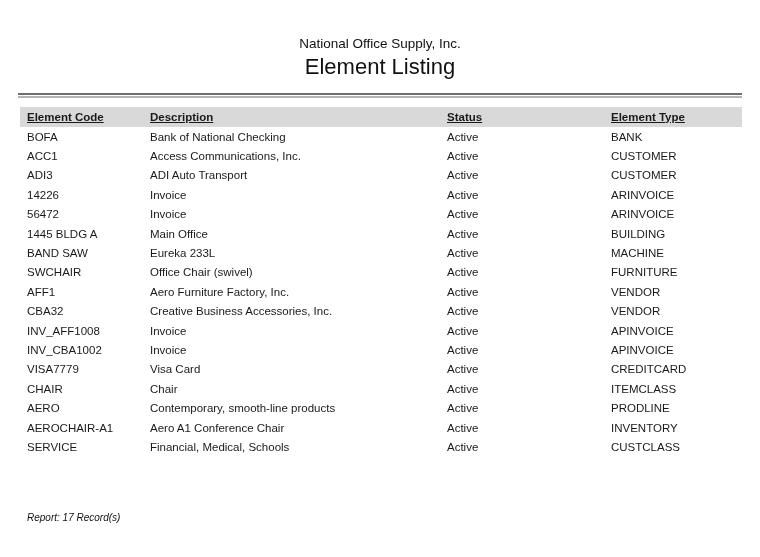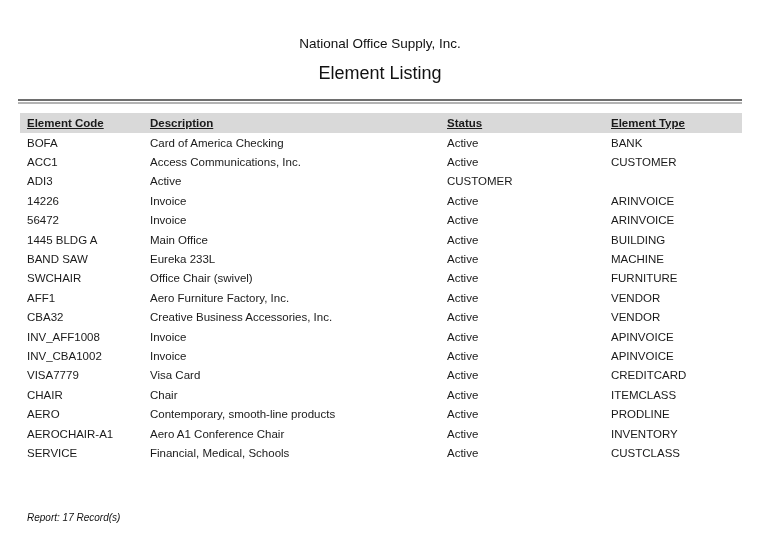--- a/index.html
+++ b/index.html
@@ -14,22 +14,21 @@
   .page { position: relative; width: 760px; height: 557px; }
 
   .report-header { text-align: center; }
   .company-name {
     padding-top: 36px;
     font-size: 13.5px;
     line-height: 16px;
     color: #111;
   }
   .report-title {
-    margin-top: 6px;
-    font-size: 18px;
+    font-size: 22px;
     line-height: 30px;
     font-weight: normal;
     color: #111;
   }
 
   .double-rule {
     margin: 11px 18px 0 18px;
     height: 5px;
     border-top: 2px solid #6e6e6e;
     border-bottom: 2px solid #b3b3b3;
@@ -86,34 +85,35 @@
       <div class="th">
         <span>Status</span>
       </div>
       <div class="th">
         <span>Element Type</span>
       </div>
     </div>
     <div id="table-body">
   <div class="tr body-row">
     <div class="td">BOFA</div>
-    <div class="td">Card of America Checking</div>
+    <div class="td">Bank of National Checking</div>
     <div class="td">Active</div>
     <div class="td">BANK</div>
   </div>
 
   <div class="tr body-row">
     <div class="td">ACC1</div>
     <div class="td">Access Communications, Inc.</div>
     <div class="td">Active</div>
     <div class="td">CUSTOMER</div>
   </div>
 
   <div class="tr body-row">
     <div class="td">ADI3</div>
+    <div class="td">ADI Auto Transport</div>
     <div class="td">Active</div>
     <div class="td">CUSTOMER</div>
   </div>
 
   <div class="tr body-row">
     <div class="td">14226</div>
     <div class="td">Invoice</div>
     <div class="td">Active</div>
     <div class="td">ARINVOICE</div>
   </div>

